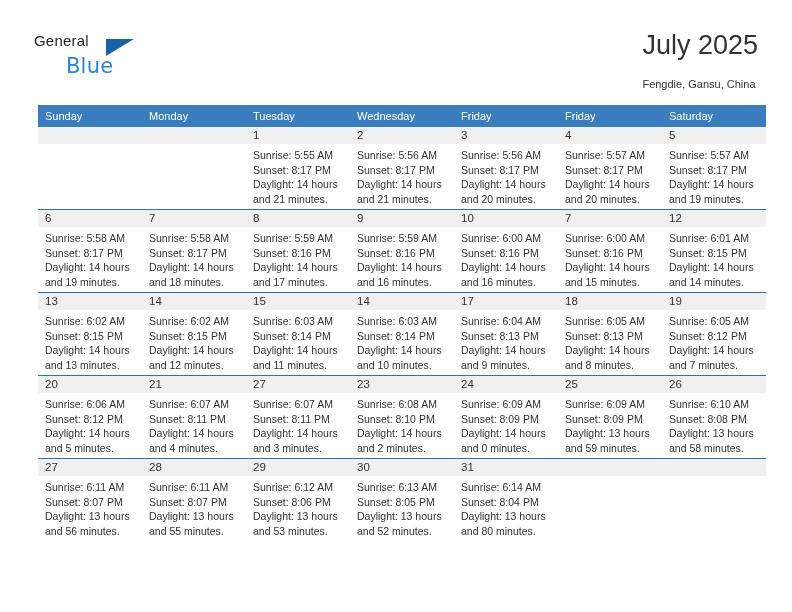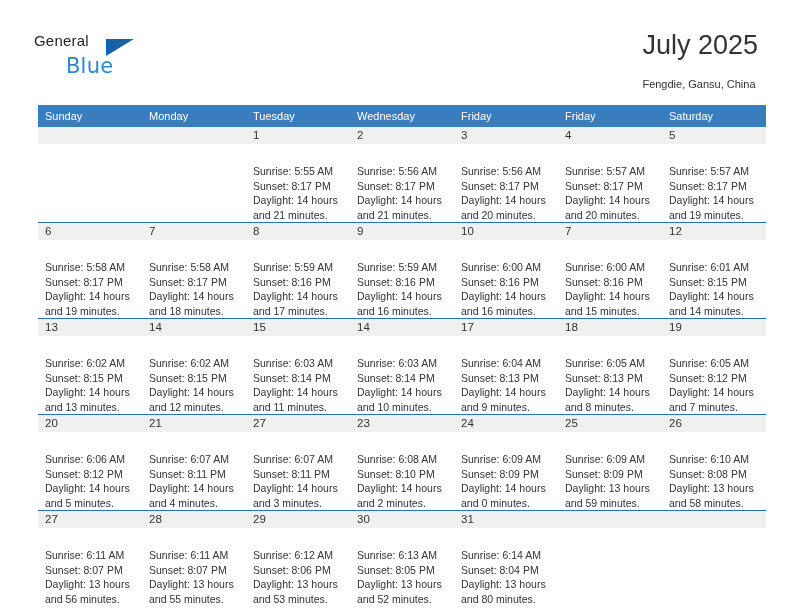--- a/index.html
+++ b/index.html
@@ -119,21 +119,21 @@
   .daynum-band {
     background: #f0f0f0;
     height: 17px;
     line-height: 17px;
     padding-left: 7px;
     font-size: 11.5px;
     color: #333333;
     box-sizing: border-box;
   }
   .cell-body {
-    padding: 20px 6px 0 7px;
+    padding: 4px 6px 0 7px;
     font-size: 10.5px;
     line-height: 14.5px;
     color: #333333;
   }
   .cell-body div {
     white-space: nowrap;
   }
   .cell-body .daylight {
     white-space: normal;
   }

